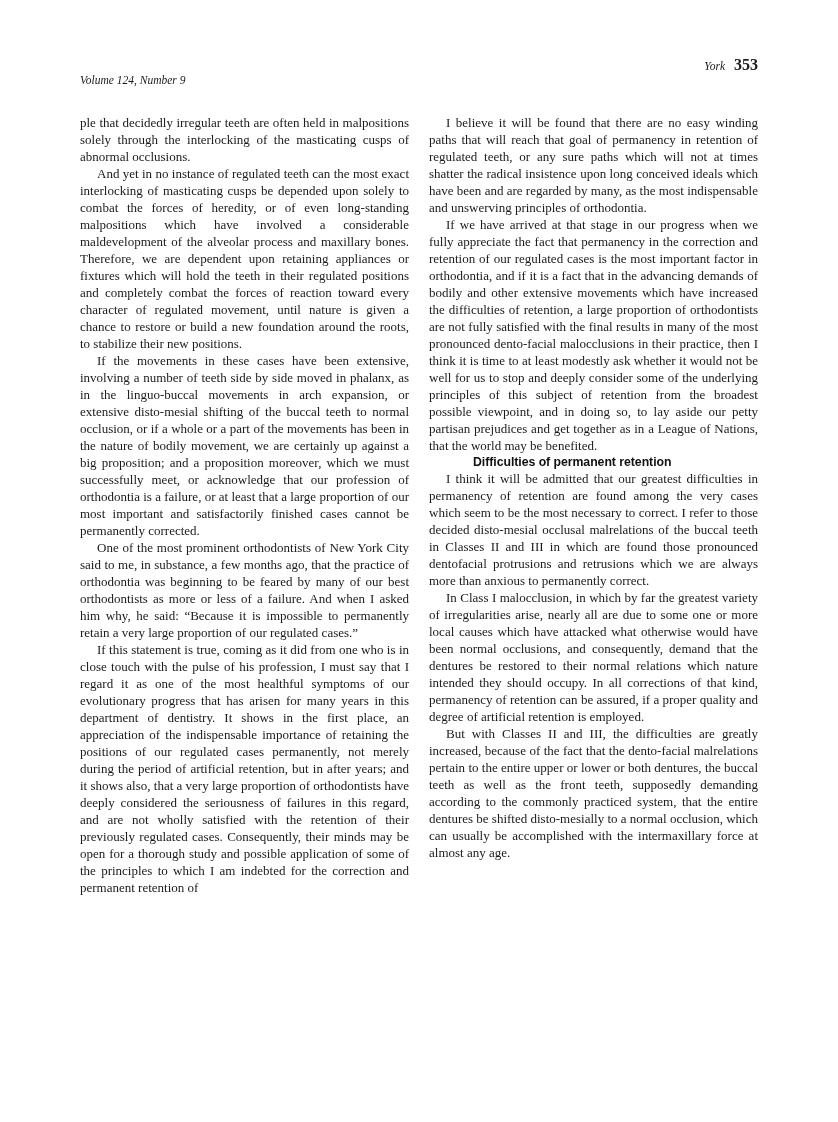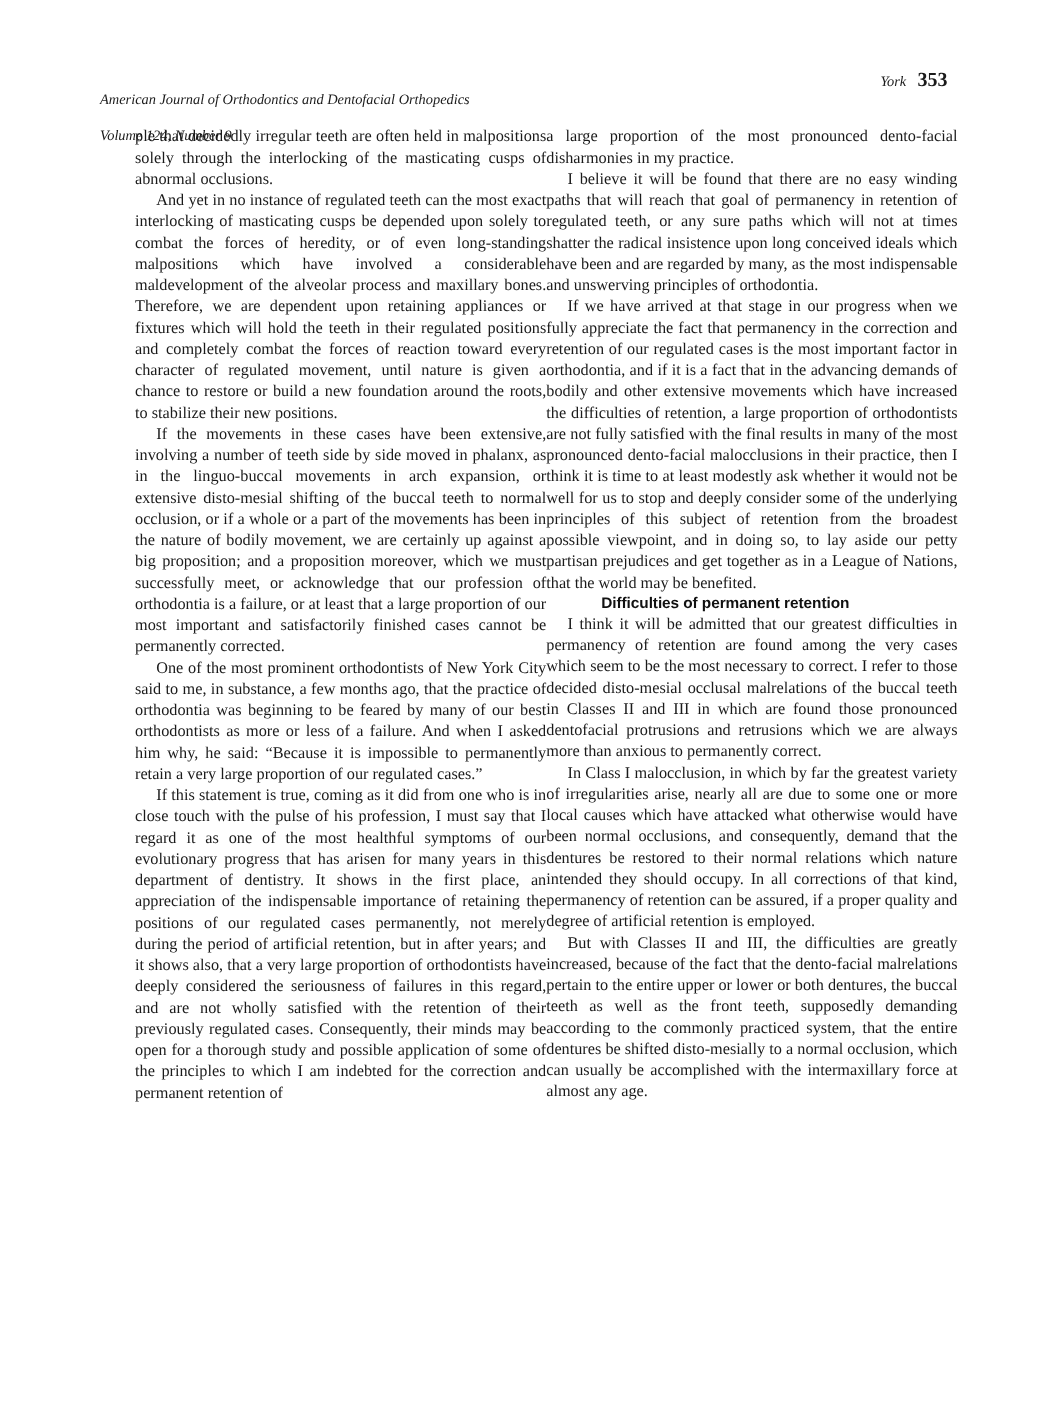--- a/index.html
+++ b/index.html
@@ -49,24 +49,24 @@
   }
   .runhead-right .pagenum {
     font-weight: bold;
     font-size: 16px;
   }
 
   
   .body-cols {
     position: absolute;
     left: 80px;
-    top: 100px;
+    top: 114px;
     width: 678px;
     display: flex;
-    margin-left: 28px;
+    gap: 20px;
   }
   .col {
     width: 329px;
   }
   .col p {
     margin: 0;
     text-align: justify;
     text-justify: inter-word;
     font-size: 13.0px;
     line-height: 17.0px;
@@ -89,42 +89,40 @@
   .sec-gap-before-sm { margin-top: 20px; padding-left: 44px; }
   .after-head { margin-top: 7px; }
 </style>
 </head>
 <body>
 
 <div class="page">
 
   <div class="runhead">
     <div class="runhead-left">
-      <span class="journal">American Journal of Orthodontics and Dentofacial Orthopedics</span>
       <span class="volume">Volume 124, Number 9</span>
     </div>
     <div class="runhead-right">
       <span class="sectionlabel">York</span><span class="pagenum">353</span>
     </div>
   </div>
 
   <div class="body-cols">
 
     <div class="col">
       <p class="nofirstindent">ple that decidedly irregular teeth are often held in malpositions solely through the interlocking of the masticating cusps of abnormal occlusions.</p>
       <p>And yet in no instance of regulated teeth can the most exact interlocking of masticating cusps be depended upon solely to combat the forces of heredity, or of even long-standing malpositions which have involved a considerable maldevelopment of the alveolar process and maxillary bones. Therefore, we are dependent upon retaining appliances or fixtures which will hold the teeth in their regulated positions and completely combat the forces of reaction toward every character of regulated movement, until nature is given a chance to restore or build a new foundation around the roots, to stabilize their new positions.</p>
       <p>If the movements in these cases have been extensive, involving a number of teeth side by side moved in phalanx, as in the linguo-buccal movements in arch expansion, or extensive disto-mesial shifting of the buccal teeth to normal occlusion, or if a whole or a part of the movements has been in the nature of bodily movement, we are certainly up against a big proposition; and a proposition moreover, which we must successfully meet, or acknowledge that our profession of orthodontia is a failure, or at least that a large proportion of our most important and satisfactorily finished cases cannot be permanently corrected.</p>
 
 
       <p class="after-head">One of the most prominent orthodontists of New York City said to me, in substance, a few months ago, that the practice of orthodontia was beginning to be feared by many of our best orthodontists as more or less of a failure. And when I asked him why, he said: “Because it is impossible to permanently retain a very large proportion of our regulated cases.”</p>
       <p>If this statement is true, coming as it did from one who is in close touch with the pulse of his profession, I must say that I regard it as one of the most healthful symptoms of our evolutionary progress that has arisen for many years in this department of dentistry. It shows in the first place, an appreciation of the indispensable importance of retaining the positions of our regulated cases permanently, not merely during the period of artificial retention, but in after years; and it shows also, that a very large proportion of orthodontists have deeply considered the seriousness of failures in this regard, and are not wholly satisfied with the retention of their previously regulated cases. Consequently, their minds may be open for a thorough study and possible application of some of the principles to which I am indebted for the correction and permanent retention of</p>
     </div>
 
     <div class="col">
-      <p class="nofirstindent">a large proportion of the most pronounced dento-facial disharmonies in my practice.</p>
       <p>I believe it will be found that there are no easy winding paths that will reach that goal of permanency in retention of regulated teeth, or any sure paths which will not at times shatter the radical insistence upon long conceived ideals which have been and are regarded by many, as the most indispensable and unswerving principles of orthodontia.</p>
       <p>If we have arrived at that stage in our progress when we fully appreciate the fact that permanency in the correction and retention of our regulated cases is the most important factor in orthodontia, and if it is a fact that in the advancing demands of bodily and other extensive movements which have increased the difficulties of retention, a large proportion of orthodontists are not fully satisfied with the final results in many of the most pronounced dento-facial malocclusions in their practice, then I think it is time to at least modestly ask whether it would not be well for us to stop and deeply consider some of the underlying principles of this subject of retention from the broadest possible viewpoint, and in doing so, to lay aside our petty partisan prejudices and get together as in a League of Nations, that the world may be benefited.</p>
 
       <h2 class="sec-gap-before-sm">Difficulties of permanent retention</h2>
 
       <p class="after-head">I think it will be admitted that our greatest difficulties in permanency of retention are found among the very cases which seem to be the most necessary to correct. I refer to those decided disto-mesial occlusal malrelations of the buccal teeth in Classes II and III in which are found those pronounced dentofacial protrusions and retrusions which we are always more than anxious to permanently correct.</p>
       <p>In Class I malocclusion, in which by far the greatest variety of irregularities arise, nearly all are due to some one or more local causes which have attacked what otherwise would have been normal occlusions, and consequently, demand that the dentures be restored to their normal relations which nature intended they should occupy. In all corrections of that kind, permanency of retention can be assured, if a proper quality and degree of artificial retention is employed.</p>
       <p>But with Classes II and III, the difficulties are greatly increased, because of the fact that the dento-facial malrelations pertain to the entire upper or lower or both dentures, the buccal teeth as well as the front teeth, supposedly demanding according to the commonly practiced system, that the entire dentures be shifted disto-mesially to a normal occlusion, which can usually be accomplished with the intermaxillary force at almost any age.</p>
     </div>
 

